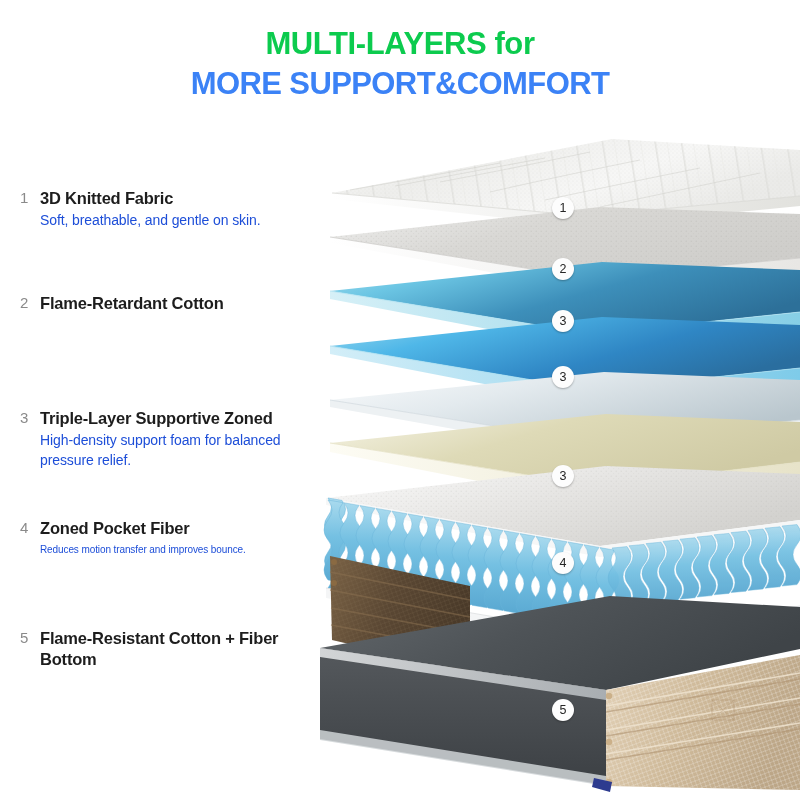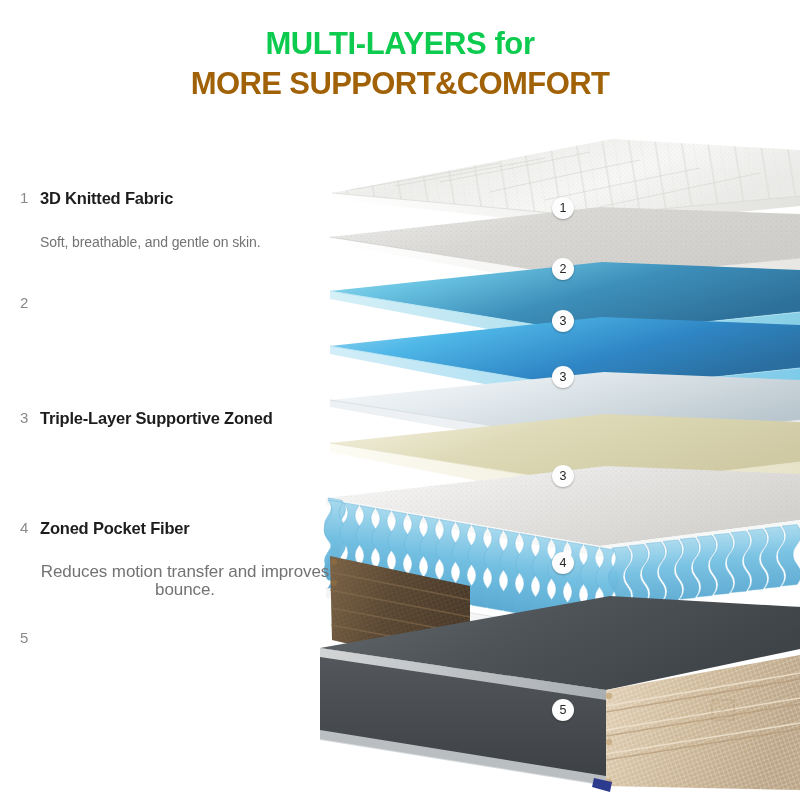--- a/index.html
+++ b/index.html
@@ -11,39 +11,39 @@
   #root{position:relative;width:800px;height:800px;}
 
   
   .heading{position:absolute;left:0;top:24px;width:800px;text-align:center;}
   .heading .l1{
     font-size:31px;font-weight:bold;letter-spacing:-.4px;line-height:40px;
     color:#0ccb4e;
   }
   .heading .l2{
     font-size:31px;font-weight:bold;letter-spacing:-.6px;line-height:40px;
-    color:#a16207;
+    color:#3b82f6;
   }
 
   
   .list{position:absolute;left:0px;top:178px;width:330px;}
   .item{position:absolute;left:0;width:330px;}
   .item .num{
     position:absolute;left:20px;top:1px;width:16px;
     font-size:15px;color:#8a8a8a;font-weight:400;text-align:left;
   }
   .item .ttl{
     margin-left:40px;font-size:16.5px;font-weight:bold;color:#1d1d1d;
     line-height:21px;letter-spacing:-.2px;
   }
   .item .desc{
-    margin-left:40px;margin-top:24px;font-size:14px;color:#737373;
+    margin-left:40px;margin-top:2px;font-size:14px;color:#1d4ed8;
     line-height:19.5px;letter-spacing:-.1px;
   }
-  .item.small .desc{font-size:17px;line-height:18px;text-align:center;}
+  .item.small .desc{font-size:10px;line-height:18px;}
 
   
   .stack{position:absolute;left:0;top:0;width:800px;height:800px;}
   .stack svg{display:block;}
 
   
   .badge{
     position:absolute;width:22px;height:22px;border-radius:50%;
     background:#fdfdfd;box-shadow:0 1px 2px rgba(0,0,0,.28);
     color:#262626;font-size:12.5px;font-weight:500;
@@ -351,32 +351,35 @@
   <div class="list">
 
     <div class="item" style="top:10px;">
       <div class="num">1</div>
       <div class="ttl">3D Knitted Fabric</div>
       <div class="desc">Soft, breathable, and gentle on skin.</div>
     </div>
 
     <div class="item" style="top:115px;">
       <div class="num">2</div>
+      <div class="ttl"> Flame-Retardant Cotton</div>
     </div>
 
     <div class="item" style="top:230px;">
       <div class="num">3</div>
       <div class="ttl">Triple-Layer Supportive Zoned</div>
+      <div class="desc">High-density support foam for balanced pressure relief.</div>
     </div>
 
     <div class="item small" style="top:340px;">
       <div class="num">4</div>
       <div class="ttl">Zoned Pocket Fiber</div>
       <div class="desc">Reduces motion transfer and improves bounce.</div>
     </div>
 
     <div class="item small" style="top:450px;width:280px;">
       <div class="num">5</div>
+      <div class="ttl">Flame-Resistant Cotton + Fiber Bottom</div>
     </div>
 
   </div>
 
 </div>
 
 </body></html>

